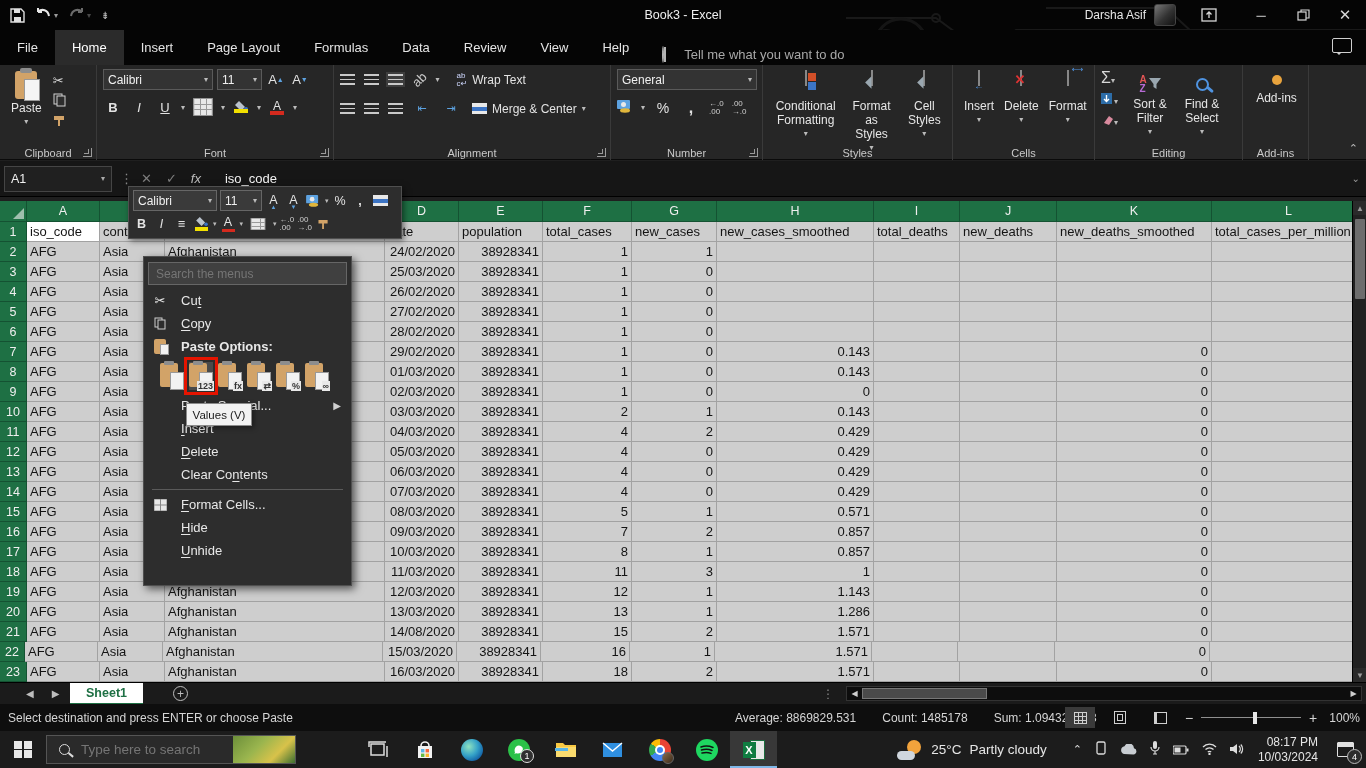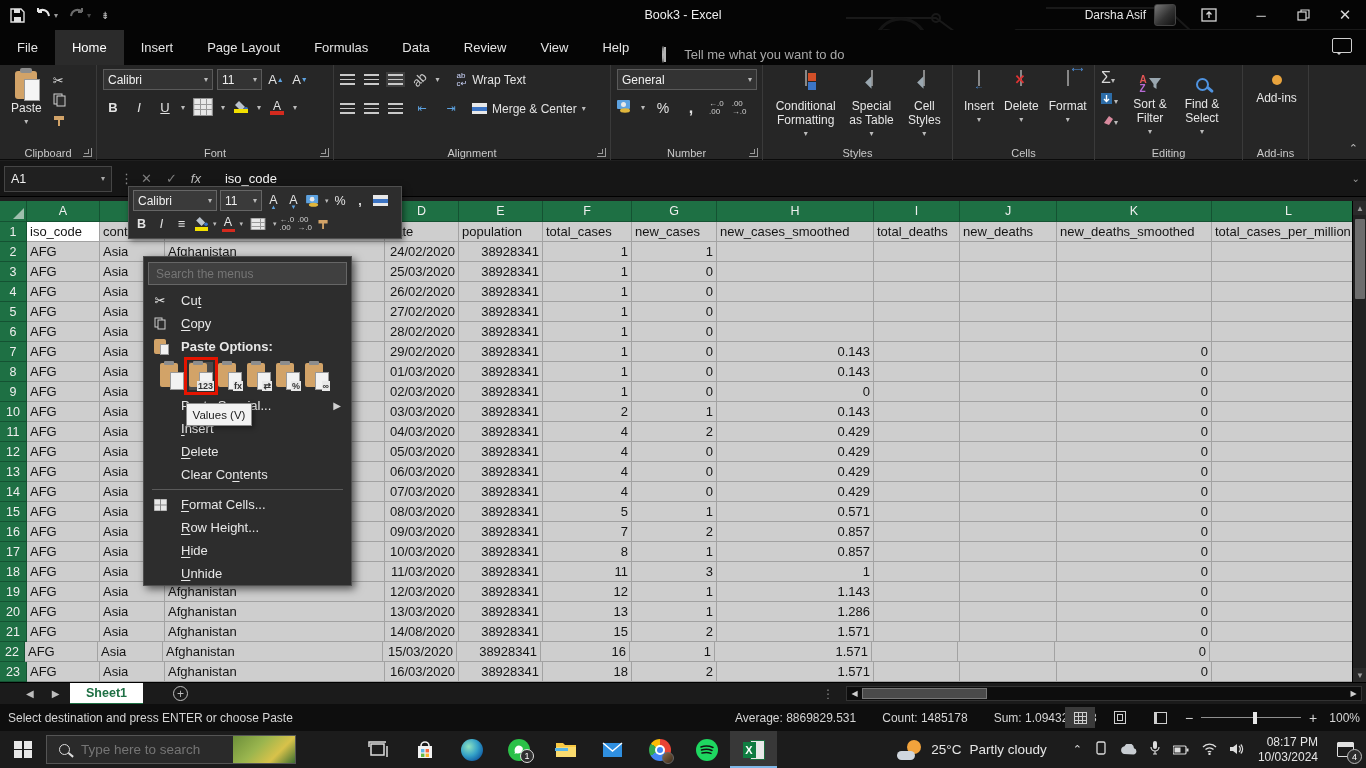--- a/index.html
+++ b/index.html
@@ -361,21 +361,21 @@
 
     <div class="rgroup" style="width:190px">
       <div style="display:flex;justify-content:space-around">
         <div class="bigbtn" style="width:78px">
           <span class="bigico"><span class="gridico"><span class="cf1"></span><span class="cf2"></span></span></span>
           <span>Conditional Formatting</span>
             <span style="font-size:8px;color:#bbb">▾</span>
         </div>
         <div class="bigbtn" style="width:62px">
           <span class="bigico"><span class="gridico"><span class="brushtip"></span></span></span>
-          <span>Special as Table</span>
+          <span>Format as Styles</span>
             <span style="font-size:8px;color:#bbb">▾</span>
         </div>
         <div class="bigbtn" style="width:50px">
           <span class="bigico"><span class="gridico" style="background:#dbe6f0"><span class="brushtip"></span></span></span>
           <span>Cell Styles</span>
             <span style="font-size:8px;color:#bbb">▾</span>
         </div>
       </div>
       <span class="glabel">Styles</span>
     </div>
@@ -964,23 +964,20 @@
         </div>
         <div class="msep"></div>
         <div class="mitem">
           <span class="mico">
             <svg width="13" height="12" viewBox="0 0 13 12">
               <rect x="0" y="0" width="13" height="12" fill="#e8e8e8" stroke="#888"></rect>
               <path d="M0 6 H13 M6.5 0 V12" stroke="#888"></path>
             </svg>
           </span>
           <span><u>F</u>ormat Cells...</span>
-        </div>
-        <div class="mitem">
-          <span><u>R</u>ow Height...</span>
         </div>
         <div class="mitem">
           <span><u>H</u>ide</span>
         </div>
         <div class="mitem">
           <span><u>U</u>nhide</span>
         </div>
       </div>
   </div>
   <div class="tooltipbox">Values (V)</div>

